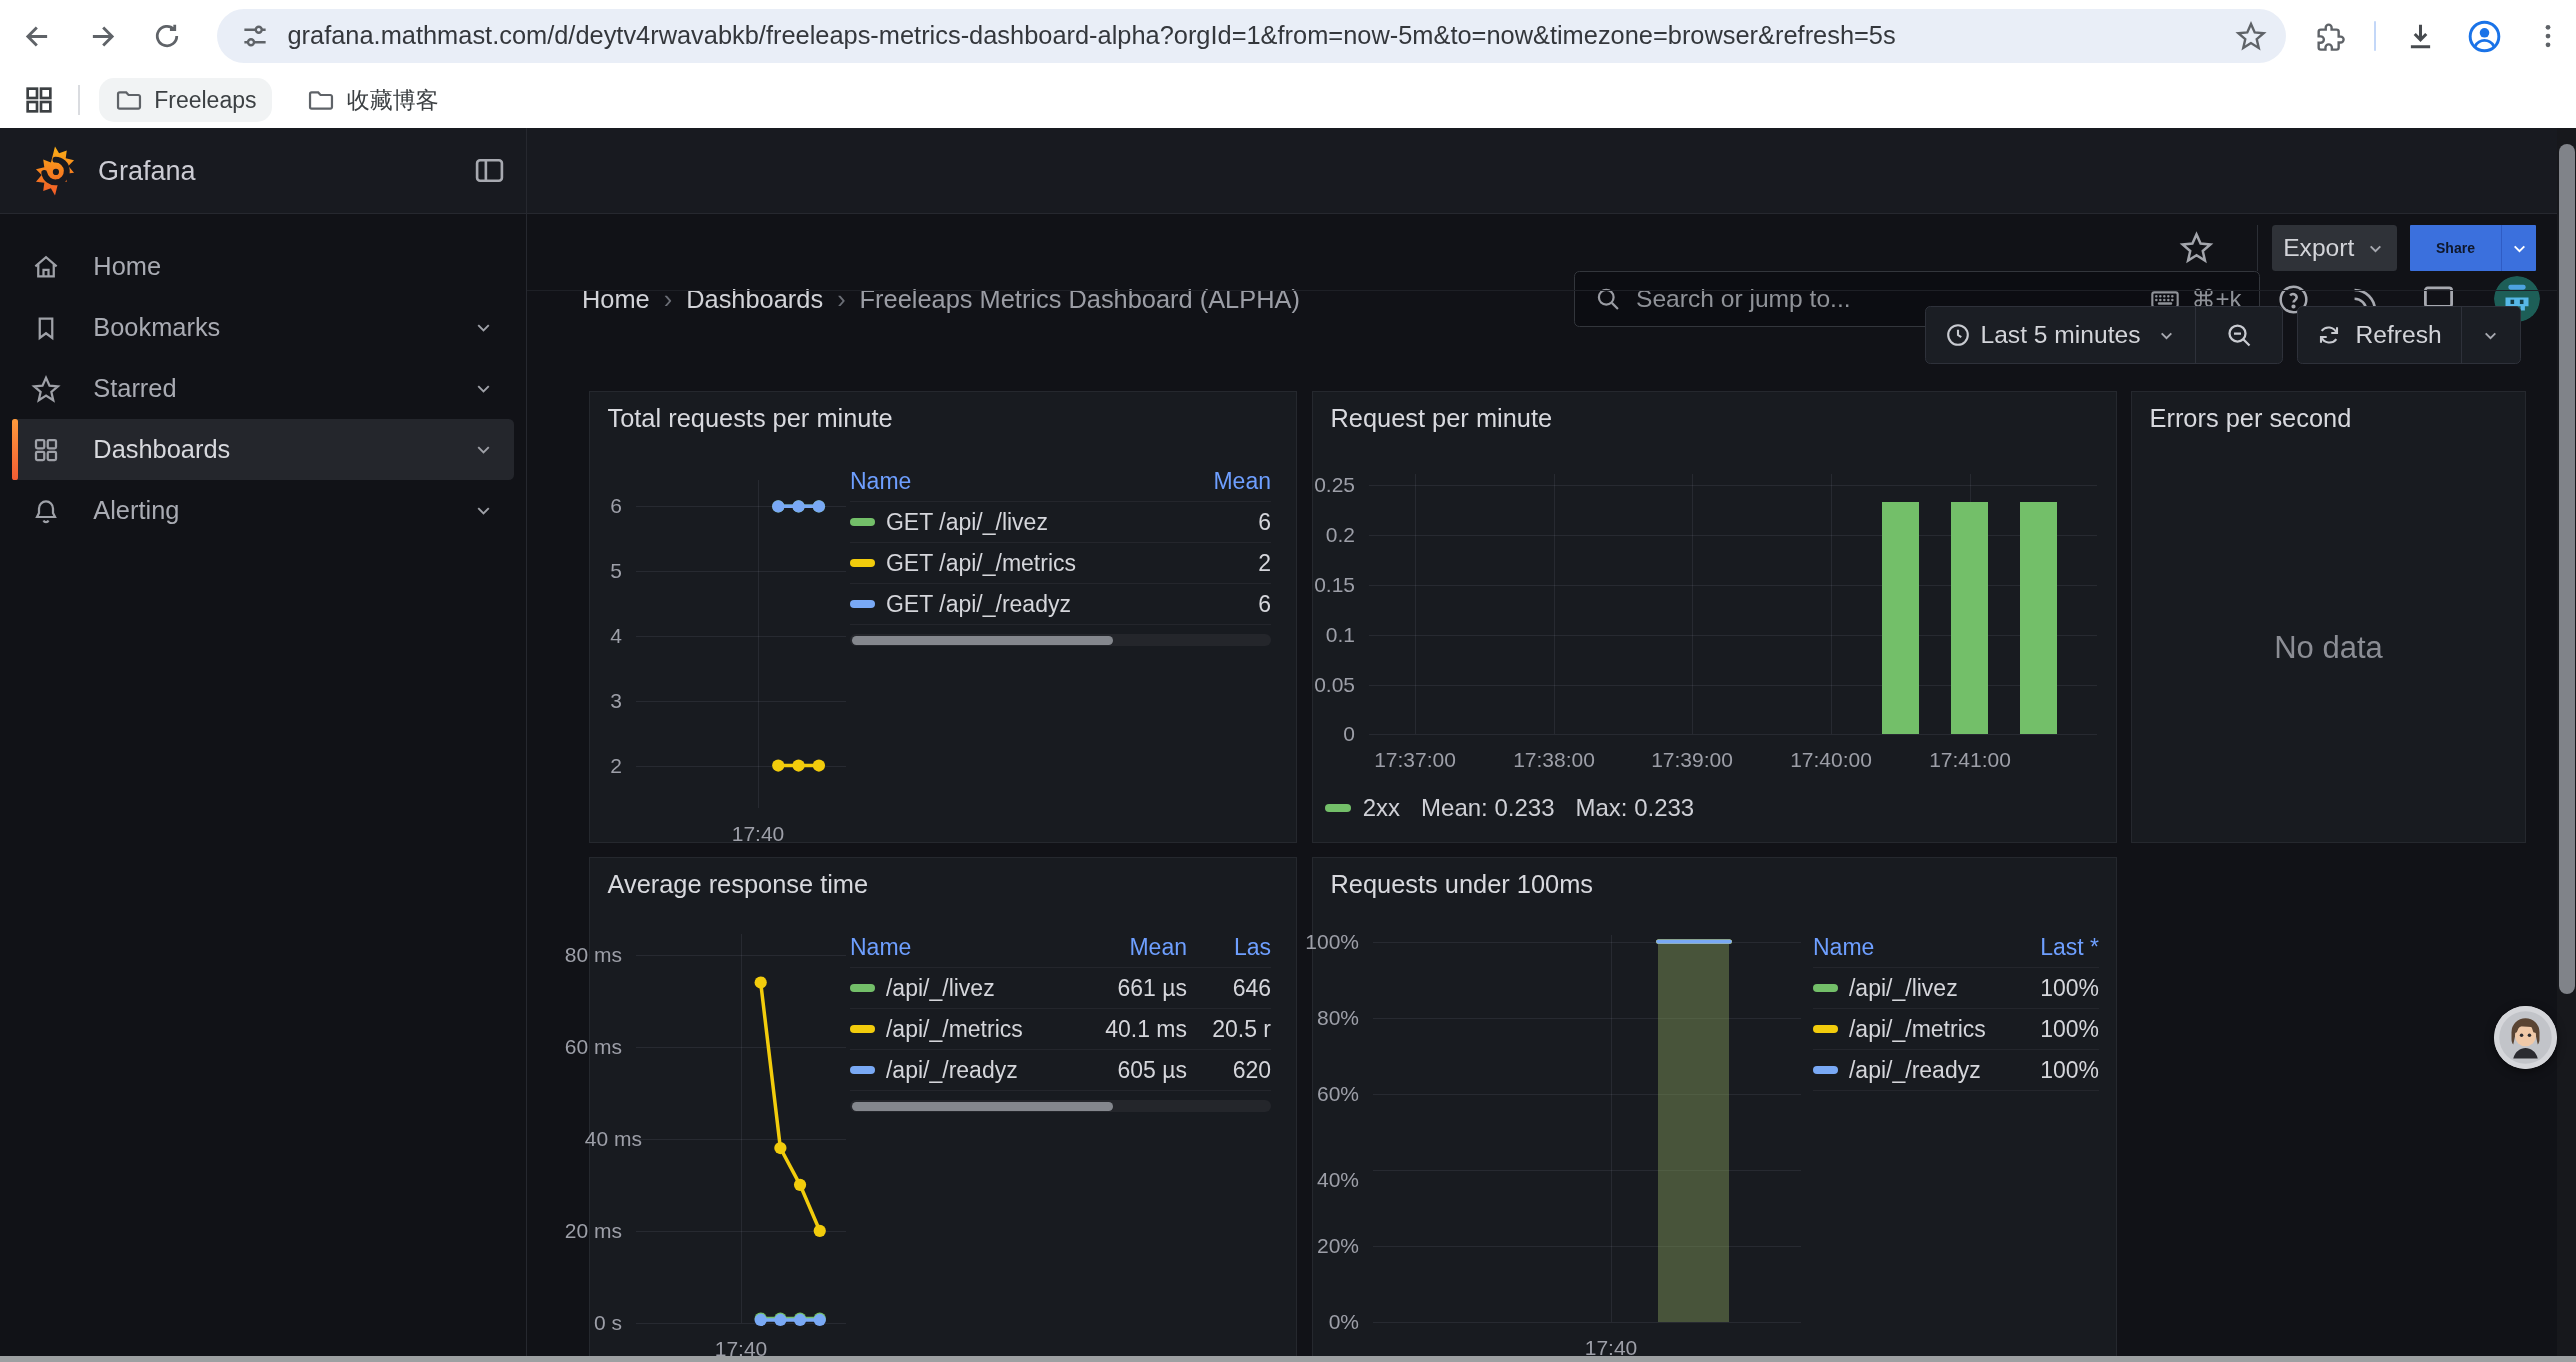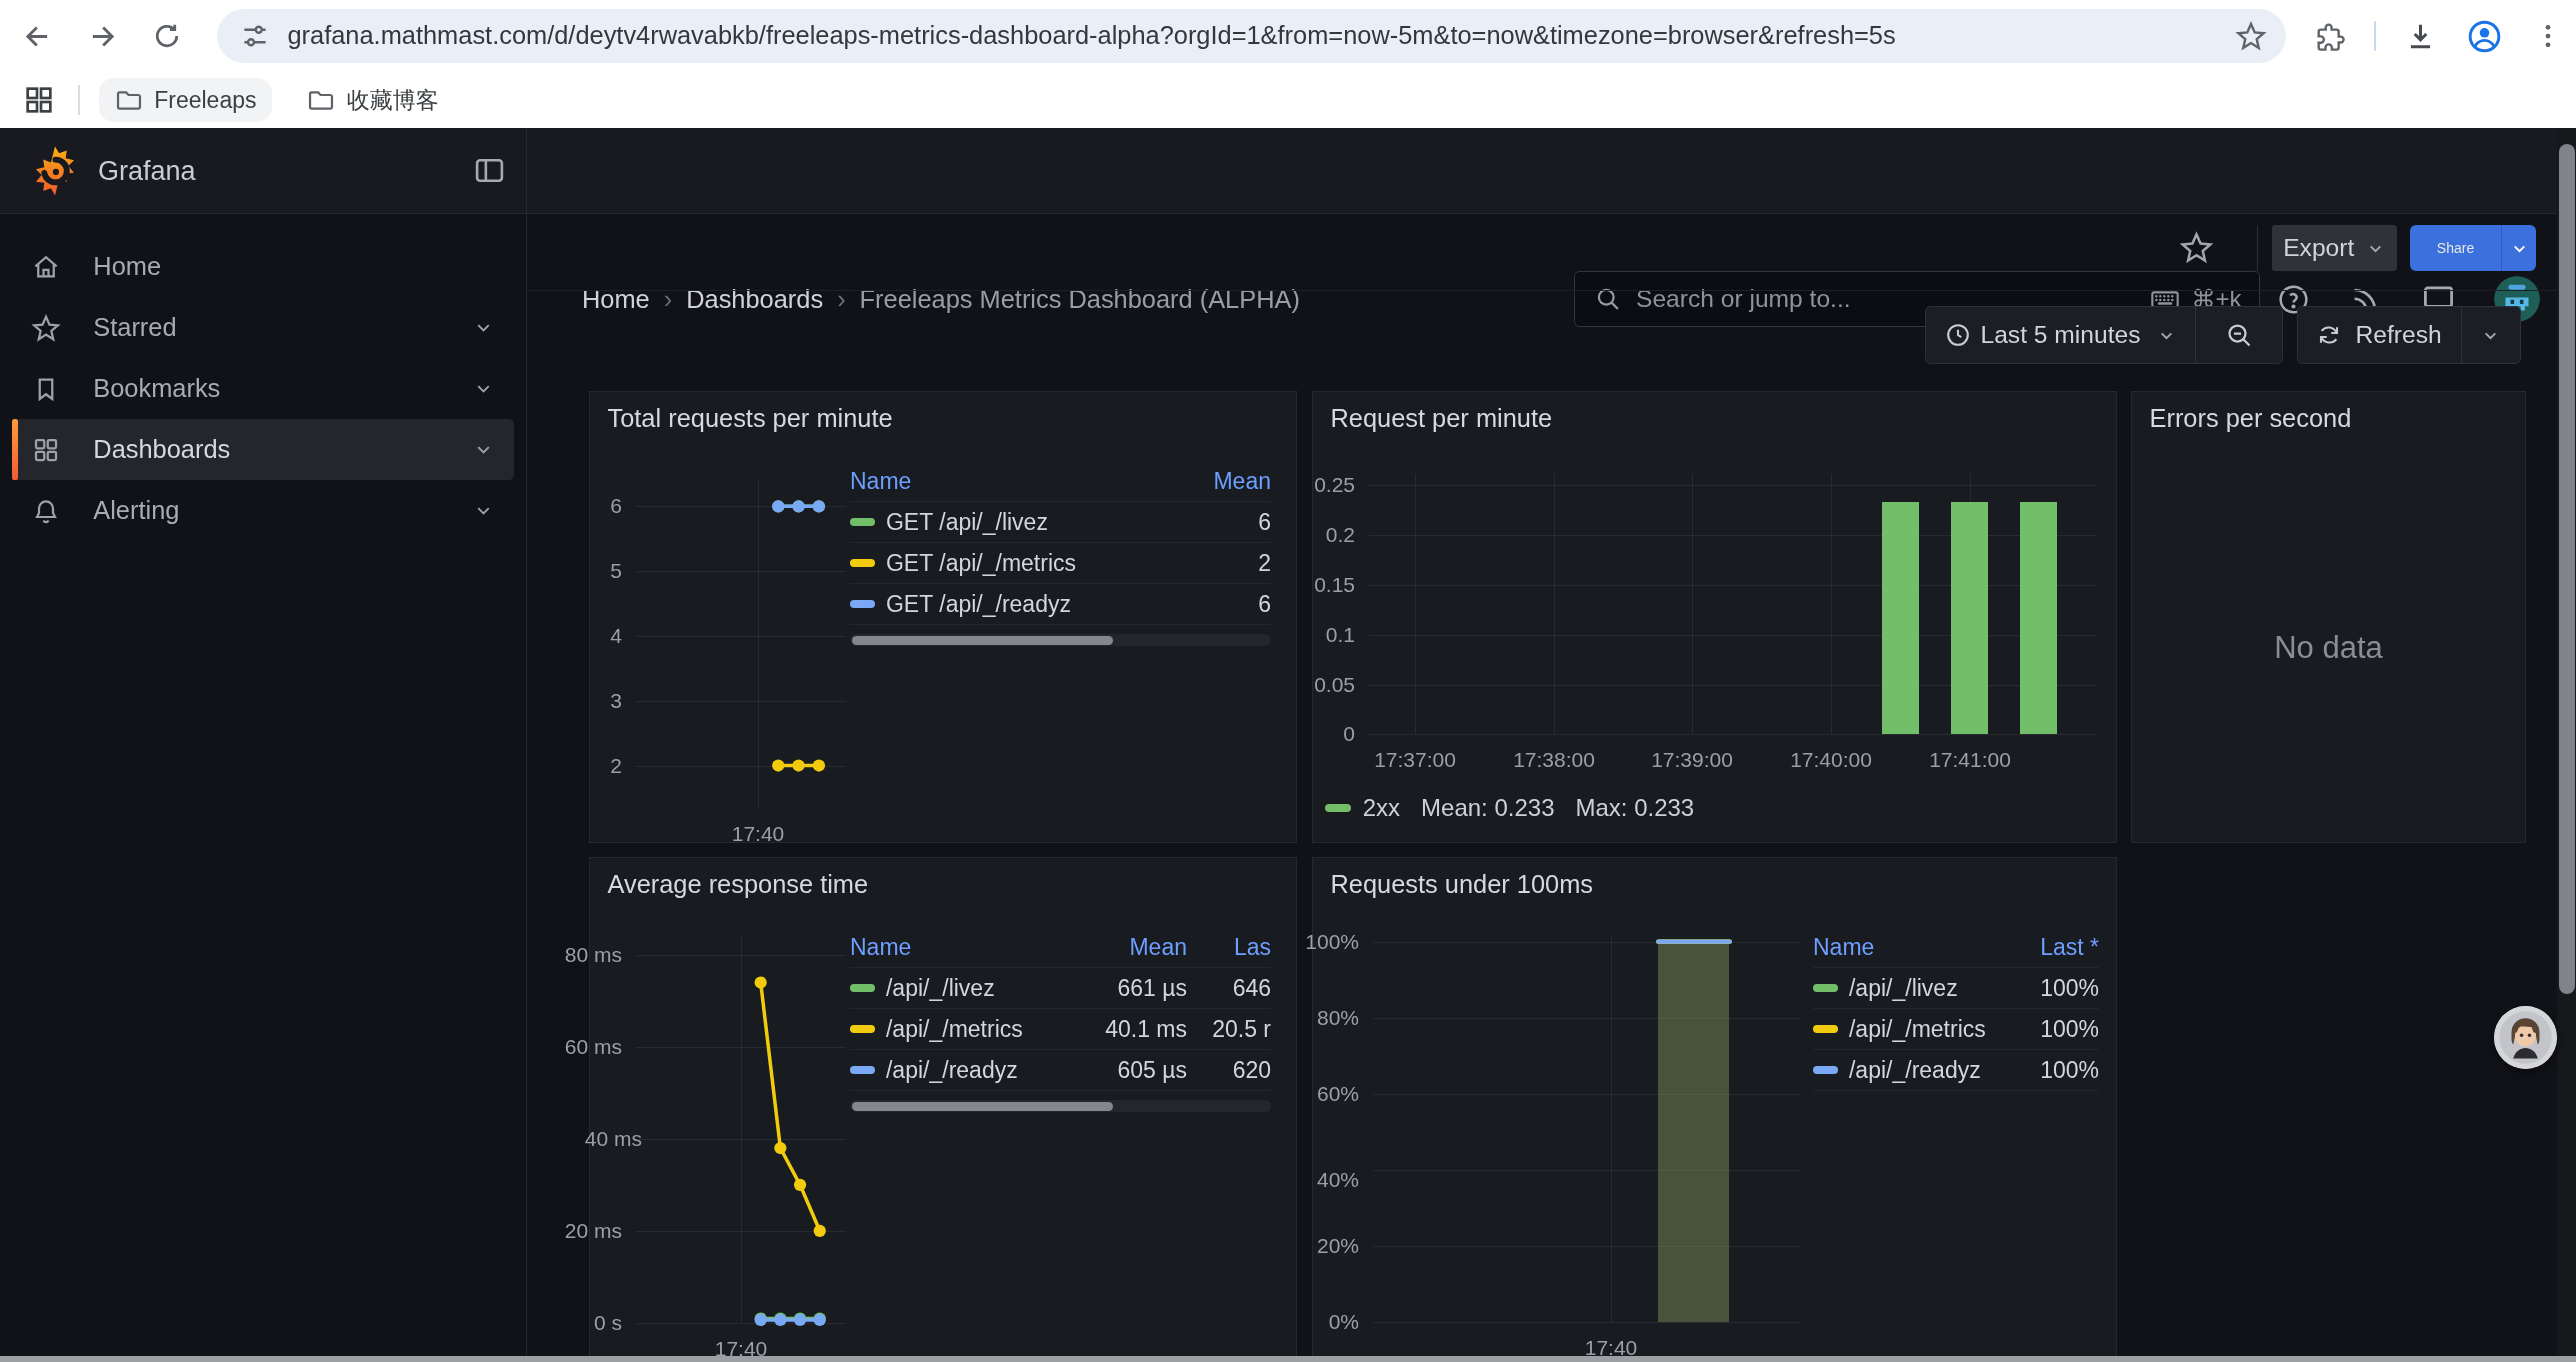--- a/index.html
+++ b/index.html
@@ -44,22 +44,22 @@
   .gf-search .hint{display:flex;align-items:center;gap:10.5px;margin-right:17.5px;color:#8f9298;font-size:24px;}
   .hdr-icons{position:absolute;left:2276px;top:128px;height:86px;display:flex;align-items:center;gap:37px;color:#a7a9b0;}
   .gf-avatar{width:46px;height:46px;border-radius:50%;overflow:hidden;cursor:pointer;}
 
   
   .dash-actions{position:absolute;top:214px;left:527px;right:0;height:77px;border-bottom:0.9px solid #1e2026;}
   .act-star{position:absolute;left:1652px;top:16px;color:#a3a5ac;cursor:pointer;} 
   .act-sep{position:absolute;left:1730px;top:10.5px;width:0.9px;height:46px;background:#2c2f36;}
   .btn{display:flex;align-items:center;justify-content:center;font-size:24.6px;border-radius:3.5px;cursor:pointer;}
   .btn-export{position:absolute;left:1745px;top:11.4px;width:125px;height:46px;background:#2f3238;color:#d3d4d9;gap:10.5px;}
-  .btn-share{position:absolute;left:1883px;top:11.4px;width:126px;height:46px;background:#3b70dd;color:#e5e5e5;font-weight:400;
-             display:flex;align-items:stretch;border-radius:6px;overflow:hidden;cursor:pointer;}
+  .btn-share{position:absolute;left:1883px;top:11.4px;width:126px;height:46px;background:#3b70dd;color:#0f172a;font-weight:700;
+             display:flex;align-items:stretch;border-radius:1px;overflow:hidden;cursor:pointer;}
   .btn-share .main{flex:1;display:flex;align-items:center;justify-content:center;gap:5.3px;}
   .btn-share .chev{width:35px;display:flex;align-items:center;justify-content:center;border-left:0.9px solid #2f5cc4;}
   .timebar{position:absolute;top:291px;left:527px;right:0;height:96px;}
   .ctrl-group{position:absolute;top:15px;height:58px;background:#1b1e24;border:0.9px solid #2e313a;border-radius:5.3px;
               display:flex;align-items:center;color:#d3d4d9;font-size:24.6px;}
   .tg-time{left:1398px;width:358px;} 
   .tg-refresh{left:1770px;width:224px;}
   .ctrl-sep{width:0.9px;height:56px;background:#2e313a;}
   .icon-pad{display:flex;align-items:center;justify-content:center;cursor:pointer;}
 
@@ -302,37 +302,37 @@
               <path d="M3.5 11.5 12 4.2l8.5 7.3"></path>
               <path d="M5.8 9.8v9.7h12.4V9.8"></path>
               <path d="M10 19.5v-5.2h4v5.2"></path>
             </svg>
           </span>
           <span class="s-label">Home</span>
         </div>
         <div class="side-item">
           <span class="s-icon">
             <svg width="30" height="30" viewBox="0 0 24 24" fill="none" stroke="currentColor" stroke-width="1.8">
-              <path d="M12 17.3 6.2 21l1.5-6.6L2.5 9.9l6.7-.6L12 3l2.8 6.3 6.7.6-5.2 4.5 1.5 6.6z"></path>
-            </svg>
-          </span>
-          <span class="s-label">Starred</span>
+              <path d="M7 4.5h10V20l-5-3.8L7 20z"></path>
+            </svg>
+          </span>
+          <span class="s-label">Bookmarks</span>
           <span class="s-chev">
             <svg width="23" height="23" viewBox="0 0 24 24" fill="none" stroke="currentColor" stroke-width="2">
               <path d="M6.5 9.5 12 15l5.5-5.5"></path>
             </svg>
           </span>
         </div>
         <div class="side-item">
           <span class="s-icon">
             <svg width="30" height="30" viewBox="0 0 24 24" fill="none" stroke="currentColor" stroke-width="1.8">
-              <path d="M7 4.5h10V20l-5-3.8L7 20z"></path>
-            </svg>
-          </span>
-          <span class="s-label">Bookmarks</span>
+              <path d="M12 17.3 6.2 21l1.5-6.6L2.5 9.9l6.7-.6L12 3l2.8 6.3 6.7.6-5.2 4.5 1.5 6.6z"></path>
+            </svg>
+          </span>
+          <span class="s-label">Starred</span>
           <span class="s-chev">
             <svg width="23" height="23" viewBox="0 0 24 24" fill="none" stroke="currentColor" stroke-width="2">
               <path d="M6.5 9.5 12 15l5.5-5.5"></path>
             </svg>
           </span>
         </div>
         <div class="side-item active">
           <span class="s-icon">
             <svg width="30" height="30" viewBox="0 0 24 24" fill="none" stroke="currentColor" stroke-width="1.8">
               <rect x="4" y="4" width="6.6" height="6.6" rx="1"></rect>

